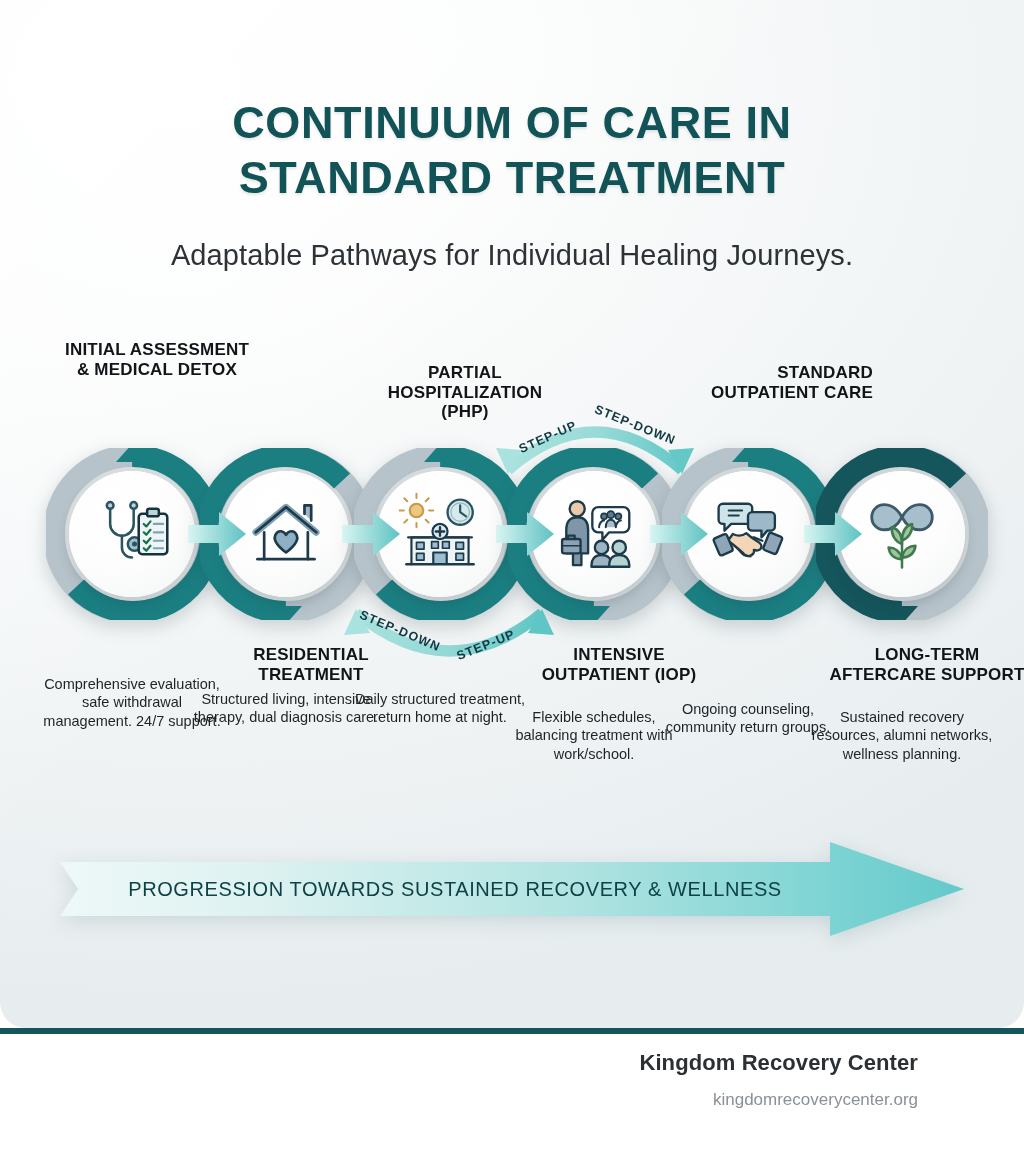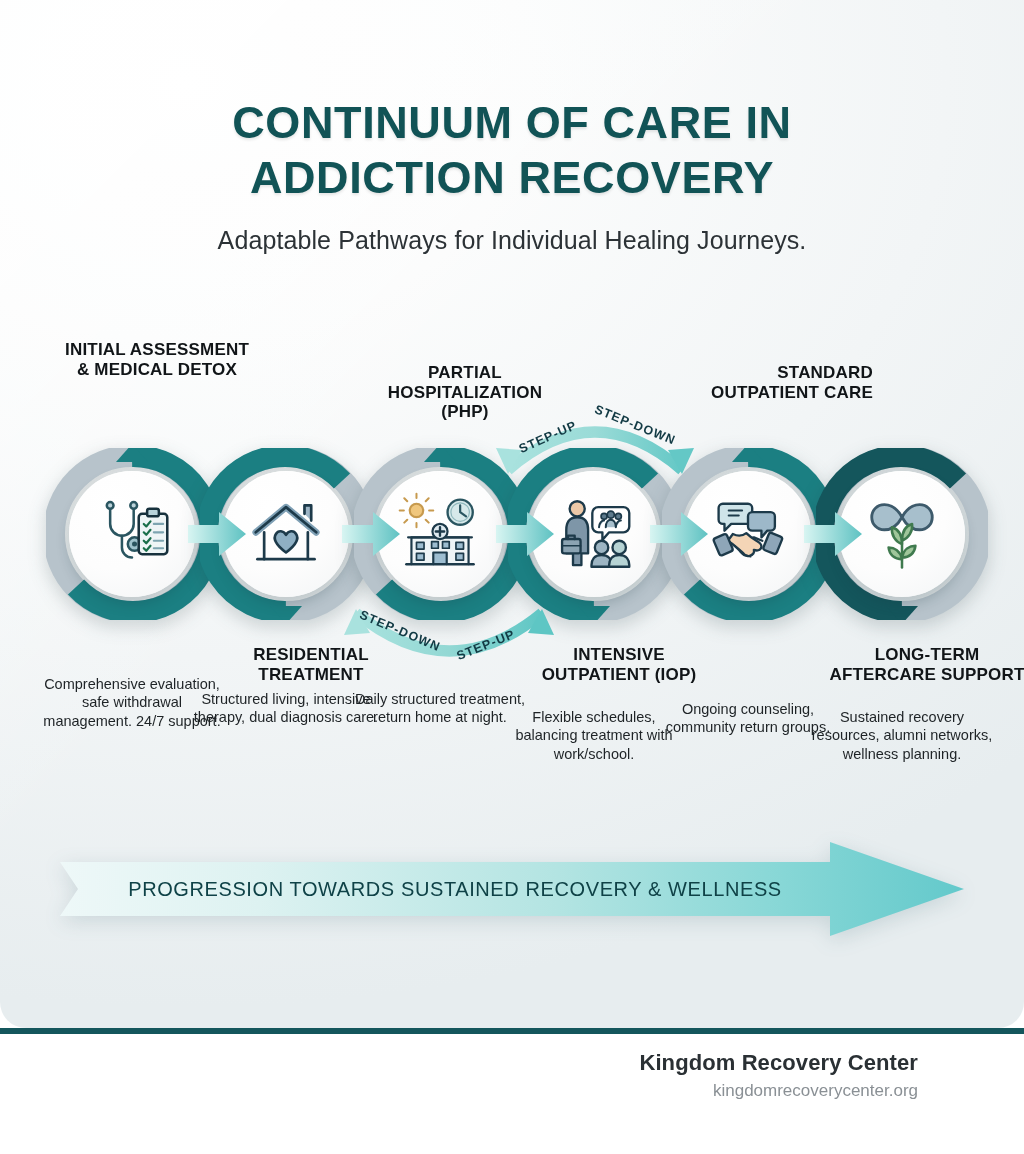--- a/index.html
+++ b/index.html
@@ -36,22 +36,22 @@
     background: #14565c;
   }
   
   .header { position:absolute; left:0; top:96px; width:1024px; text-align:center; z-index:5;}
   .title {
     font-size: 45px; font-weight: 800; letter-spacing: .6px;
     line-height: 1.22; color:#115356;
     text-shadow: 0 2px 3px rgba(0,0,0,.10);
   }
   .subtitle {
-    margin-top: 20px;
-    font-size: 25px; font-weight: 400; color: #2c3236; letter-spacing: .1px;
+    margin-top: 33px;
+    font-size: 29px; font-weight: 400; color: #2c3236; letter-spacing: .1px;
   }
   
   .flow { position:absolute; left:0; top:0; width:1024px; height:1028px; z-index:4; }
   .stage { position:absolute; width: 200px; }
 
   .ring-wrap { position:absolute; width:172px; height:172px; }
   .ring-svg  { position:absolute; left:0; top:0; width:172px; height:172px; filter: drop-shadow(0 6px 9px rgba(30,55,60,.20)); }
   .inner-circle {
     position:absolute; left:23px; top:23px; width:126px; height:126px;
     border-radius:50%;
@@ -84,34 +84,34 @@
   .banner-text {
     position:absolute; left:60px; top:840px; width:790px; height:98px;
     display:flex; align-items:center; justify-content:center; z-index:6;
     font-size: 20px; font-weight: 400; letter-spacing: .6px; color:#0f4247;
     text-transform: uppercase;
   }
   
   .footer { position:absolute; left:16px; top:1050px; width:1024px; text-align:right;
             padding-right: 122px; }
   .brand { font-size: 22px; font-weight: 800; color:#2a3034; letter-spacing:.1px; }
-  .site  { margin-top:5px; font-size: 17px; font-weight:400; color:#8a9095; }
+  .site  { margin-top:14px; font-size: 17px; font-weight:400; color:#8a9095; }
 </style>
 </head>
 <body>
 
 <div class="canvas">
 
   <div class="panel"></div>
   <div class="panel-divider"></div>
 
   <div class="header">
     <div class="title">
       <div>CONTINUUM OF CARE IN</div>
-      <div>ADDICTION RECOVERY</div>
+      <div>STANDARD TREATMENT</div>
     </div>
     <div class="subtitle">Adaptable Pathways for Individual Healing Journeys.</div>
   </div>
 
   <div class="flow">
 
     <svg class="arc" style="left:480px; top:400px;" width="230" height="80" viewBox="0 0 230 80">
       <defs>
         <linearGradient id="arcTop" x1="0" y1="0" x2="1" y2="0">
           <stop offset="0%" stop-color="#a9e2de"></stop>

